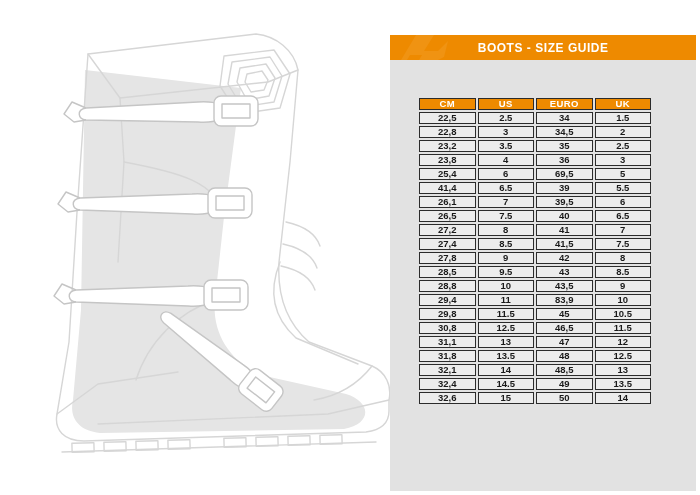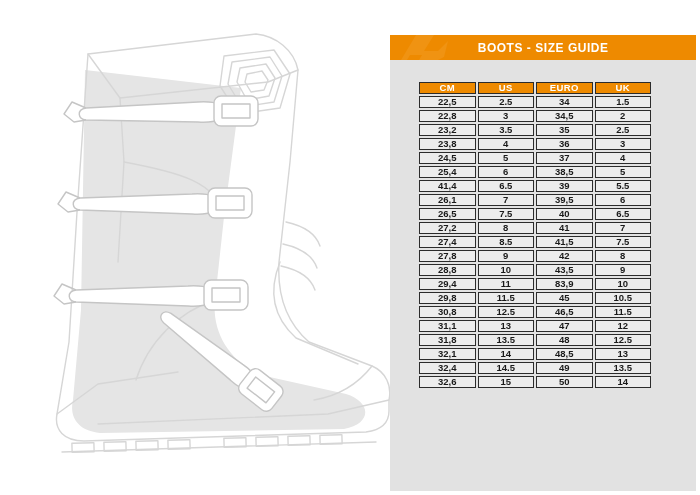--- a/index.html
+++ b/index.html
@@ -15,21 +15,21 @@
   .panel { position: absolute; left: 390px; top: 35px; width: 306px; height: 456px;
     background: #e2e2e2; }
   .banner { position: relative; height: 25px; background: #ee8a00; overflow: hidden;
     display: flex; align-items: center; justify-content: center; }
   .banner-title { color: #ffffff; font-size: 13px; font-weight: bold;
     letter-spacing: 0.6px; transform: scaleX(0.92); white-space: nowrap; }
   .banner-logo { position: absolute; left: 4px; top: -4px; width: 58px; height: 40px;
     opacity: 0.55; }
 
   
-  .table-holder { padding: 20px 0 0 27px; }
+  .table-holder { padding: 36px 0 0 27px; }
   table.size-table { width: 236px; border-collapse: separate; border-spacing: 2px;
     background: transparent; table-layout: fixed; }
   table.size-table td, table.size-table th {
     height: 12px; border: 1px solid #2b2b2b; text-align: center; vertical-align: middle;
     font-size: 9.5px; font-weight: bold; line-height: 1; padding: 0; }
   table.size-table th { background: #ee8a00; color: #ffffff; letter-spacing: 0.4px; }
   table.size-table td { background: #ececec; color: #1a1a1a; }
 </style>
 </head>
 <body>
@@ -150,29 +150,23 @@
               <td>35</td>
               <td>2.5</td>
             </tr>
             <tr>
               <td>23,8</td>
               <td>4</td>
               <td>36</td>
               <td>3</td>
             </tr>
             <tr>
-              <td>24,5</td>
-              <td>5</td>
-              <td>37</td>
-              <td>4</td>
-            </tr>
-            <tr>
               <td>25,4</td>
               <td>6</td>
-              <td>38,5</td>
+              <td>69,5</td>
               <td>5</td>
             </tr>
             <tr>
               <td>41,4</td>
               <td>6.5</td>
               <td>39</td>
               <td>5.5</td>
             </tr>
             <tr>
               <td>26,1</td>
@@ -198,20 +192,26 @@
               <td>41,5</td>
               <td>7.5</td>
             </tr>
             <tr>
               <td>27,8</td>
               <td>9</td>
               <td>42</td>
               <td>8</td>
             </tr>
             <tr>
+              <td>28,5</td>
+              <td>9.5</td>
+              <td>43</td>
+              <td>8.5</td>
+            </tr>
+            <tr>
               <td>28,8</td>
               <td>10</td>
               <td>43,5</td>
               <td>9</td>
             </tr>
             <tr>
               <td>29,4</td>
               <td>11</td>
               <td>83,9</td>
               <td>10</td>

